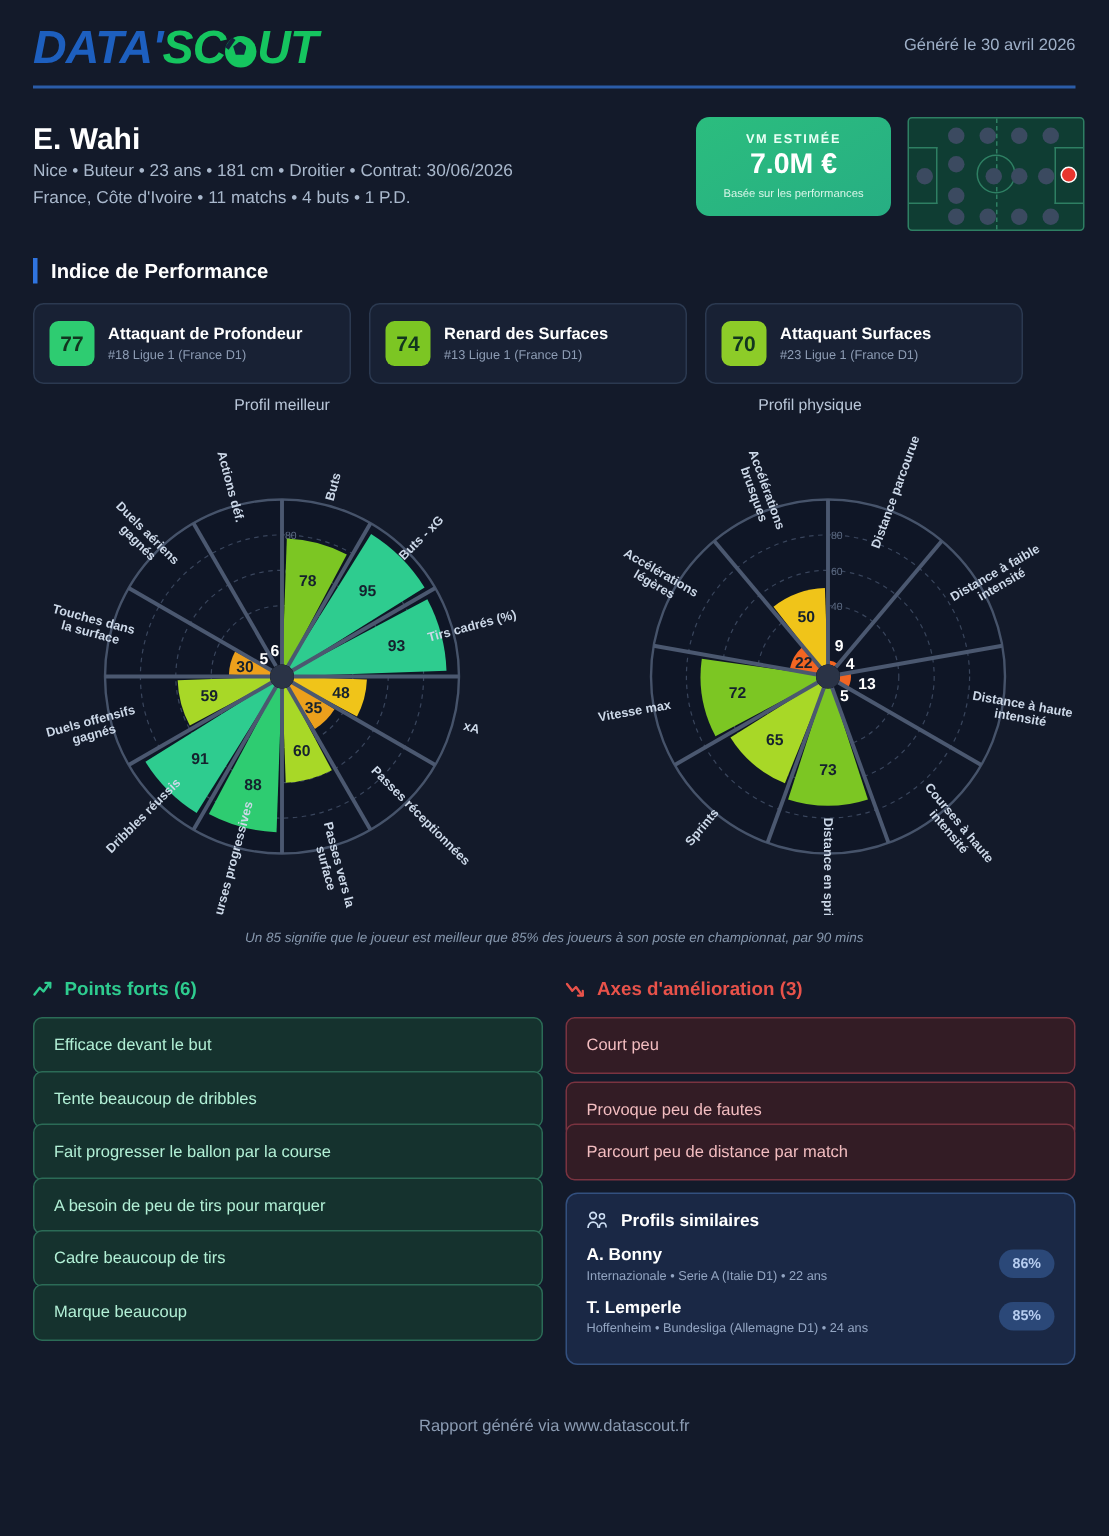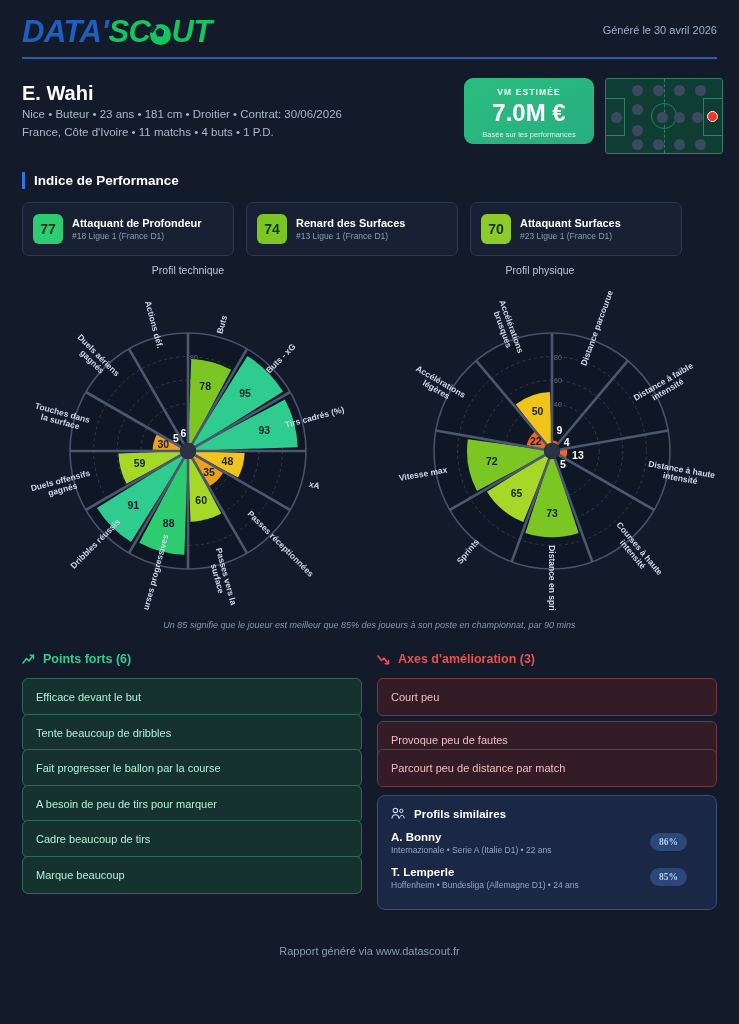--- a/index.html
+++ b/index.html
@@ -30,21 +30,21 @@
 
   
   .pname { position:absolute; left:22px; top:82px; font-size:20px; font-weight:bold; color:#fff; }
   .pmeta1 { position:absolute; left:22px; top:108px; font-size:11.5px; color:#a9b8cc; }
   .pmeta2 { position:absolute; left:22px; top:126px; font-size:11.5px; color:#a9b8cc; }
 
   .vmcard { position:absolute; left:464px; top:78px; width:130px; height:66px;
             border-radius:9px; background:linear-gradient(150deg,#2bbd7e 0%,#27ae83 100%);
             text-align:center; padding-top:9px; }
   .vmlabel { font-size:8.5px; font-weight:bold; letter-spacing:1.1px; color:#e9fff5; }
-  .vmval { font-size:24px; font-weight:bold; color:#ffffff; margin-top:2px; }
+  .vmval { font-size:19px; font-weight:bold; color:#ffffff; margin-top:2px; }
   .vmsub { font-size:7.5px; color:#d8f5e8; margin-top:3px; }
 
   .pitch { position:absolute; left:605px; top:78px; width:118px; height:76px;
            background:#0f3d33; border:1.5px solid #2e7f63; border-radius:3px; }
   .pitch .midline { position:absolute; left:50%; top:0; bottom:0; width:1px;
            border-left:1px dashed #2e7f63; }
   .pitch .circ { position:absolute; left:50%; top:50%; width:26px; height:26px; margin:-13px 0 0 -13px;
            border:1.2px solid #2e7f63; border-radius:50%; }
   .pitch .box { position:absolute; top:19px; width:19px; height:38px; border:1.2px solid #2e7f63; }
   .pitch .boxL { left:0; border-left:none; }
@@ -82,22 +82,22 @@
           padding-left:13px; font-size:11px; }
   .pill.pf { left:22px; width:340px; background:#15322e; border:1px solid #2b6b56; color:#b2f0d6; }
   .pill.ax { left:377px; width:340px; background:#331c25; border:1px solid #7a3340; color:#f3bdc0; }
 
   .simcard { position:absolute; left:377px; top:795px; width:340px; height:115px;
              background:#1a2845; border:1px solid #33507f; border-radius:8px; padding:11px 13px; }
   .simhead { font-size:11.5px; font-weight:bold; color:#ffffff; display:flex; align-items:center; gap:9px; }
   .simrow { position:relative; margin-top:11px; }
   .simname { font-size:11.5px; font-weight:bold; color:#ffffff; }
   .simsub { font-size:8.5px; color:#93a5c2; margin-top:2px; }
-  .simpct { position:absolute; right:16px; top:2px; background:#2b4878; color:#b7cdf0;
-            font-size:9.5px; font-weight:bold; border-radius:11px; padding:4px 9px;font-family:Liberation Serif, serif; }
+  .simpct { position:absolute; right:0; top:2px; background:#2b4878; color:#b7cdf0;
+            font-size:9.5px; font-weight:bold; border-radius:11px; padding:4px 9px; }
 
   .footer { position:absolute; left:0; right:0; top:945px; text-align:center;
             font-size:11px; color:#8b9bb2; }
   svg { display:block; }
 </style>
 </head>
 <body>
 
 <div class="page">
 
@@ -167,21 +167,21 @@
       <div class="idxcard">
         <div class="badge" style="background:#8dcc28">70</div>
         <div class="idxtxt">
           <div class="idxname">Attaquant Surfaces</div>
           <div class="idxsub">#23 Ligue 1 (France D1)</div>
         </div>
       </div>
     </div>
 
   <div class="chartwrap">
-    <div class="chart-title" id="t0" style="left:88px; top:2px;">Profil technique</div>
+    <div class="chart-title" id="t0" style="left:88px; top:2px;">Profil meilleur</div>
     <div class="chart-title" id="t1" style="left:440px; top:2px;">Profil physique</div>
     <svg id="chart0" width="360" height="330" style="position:absolute;left:8px;top:18px">
         <circle cx="180" cy="171" r="118" fill="#0f1626" stroke="#46536a" stroke-width="1.6"></circle>
         <circle cx="180" cy="171" r="47.2" fill="none" stroke="#39455c" stroke-width="0.8" stroke-dasharray="3 3"></circle>
         <text x="182" y="126.8" fill="#5d6b83" font-size="7" font-family="&quot;Liberation Sans&quot;, sans-serif">40</text>
         <circle cx="180" cy="171" r="70.8" fill="none" stroke="#39455c" stroke-width="0.8" stroke-dasharray="3 3"></circle>
         <text x="182" y="103.2" fill="#5d6b83" font-size="7" font-family="&quot;Liberation Sans&quot;, sans-serif">60</text>
         <circle cx="180" cy="171" r="94.4" fill="none" stroke="#39455c" stroke-width="0.8" stroke-dasharray="3 3"></circle>
         <text x="182" y="79.6" fill="#5d6b83" font-size="7" font-family="&quot;Liberation Sans&quot;, sans-serif">80</text>
         <path d="M 180 171 L 183.2207423377831 79.0163687453381 A 92.04 92.04 0 0 1 223.2025709437667 89.72946743223096 Z" fill="#7cc623"></path>

